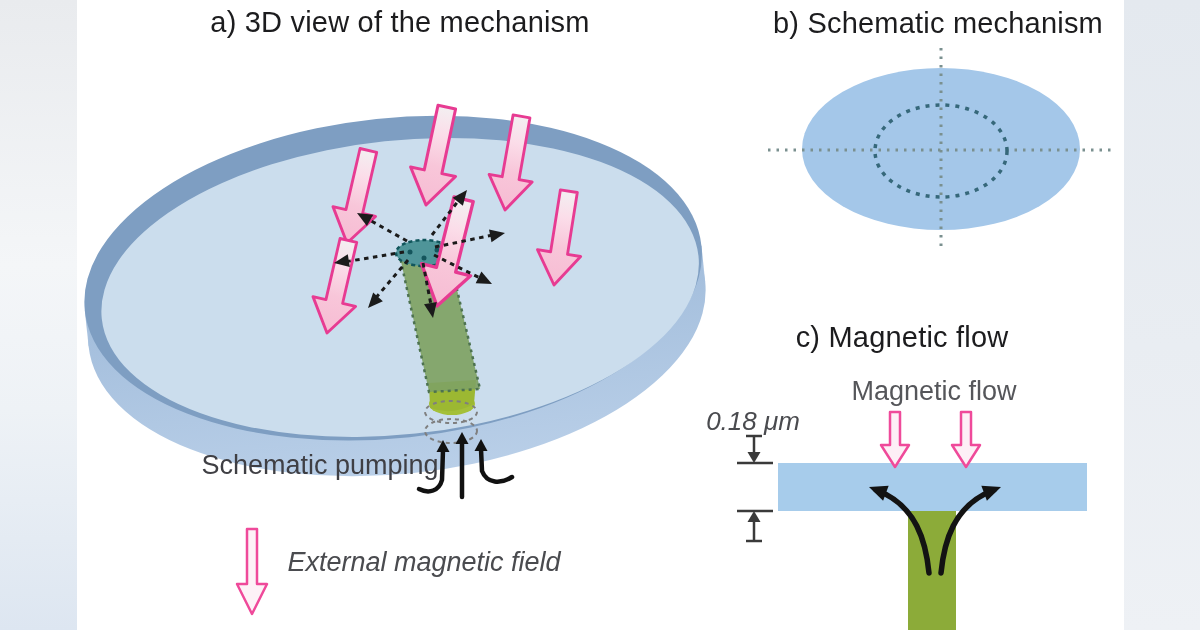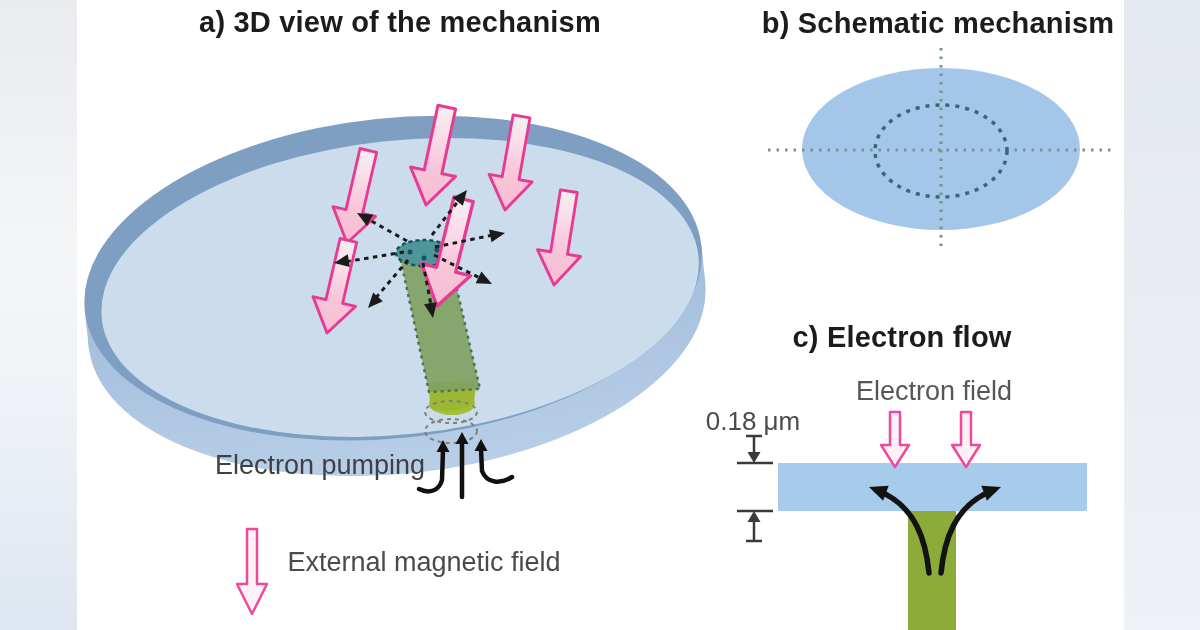--- a/index.html
+++ b/index.html
@@ -8,23 +8,23 @@
     background:#ffffff;
     font-family:"Liberation Sans","DejaVu Sans",sans-serif;
   }
   .band{position:absolute;top:0;height:630px;}
   .band-left{left:0;width:77px;
     background:linear-gradient(180deg,#e9ebee 0%,#f4f6f8 42%,#eef2f6 65%,#dde6f1 100%);}
   .band-right{left:1124px;width:76px;
     background:linear-gradient(180deg,#e4e9ef 0%,#e9edf2 55%,#eef1f5 100%);}
   svg.canvas{position:absolute;left:0;top:0;}
   .lbl{position:absolute;transform:translate(-50%,-50%);white-space:nowrap;}
-  .title{font-weight:bold;color:#1c1c1e;font-size:29px;letter-spacing:0.2px;}
+  .title{font-weight:normal;color:#1c1c1e;font-size:29px;letter-spacing:0.2px;}
   .sub{color:#55565a;font-size:27px;}
-  .sub-sm{color:#4a4b4f;font-size:26px;}
+  .sub-sm{color:#4a4b4f;font-size:26px;font-style:italic;}
 </style>
 </head>
 <body>
 
 <div class="band band-left"></div>
 <div class="band band-right"></div>
 
 <svg class="canvas" width="1200" height="630" viewBox="0 0 1200 630">
   <defs>
     <linearGradient id="pinkBody" x1="0" y1="0" x2="0" y2="1">
@@ -153,21 +153,21 @@
       <path d="M 754,463 L 747.5,452 L 760.5,452 Z"></path>
       <path d="M 754,511 L 747.5,522 L 760.5,522 Z"></path>
     </g>
   </g>
 </svg>
 
 <div class="lbl title" style="left:400px;top:22px">a) 3D view of the mechanism</div>
 
 <div class="lbl title" style="left:938px;top:23px">b) Schematic mechanism</div>
 
-<div class="lbl title" style="left:902px;top:337px">c) Electron flow</div>
+<div class="lbl title" style="left:902px;top:337px">c) Magnetic flow</div>
 
-<div class="lbl sub" style="left:934px;top:391px">Electron field</div>
+<div class="lbl sub" style="left:934px;top:391px">Magnetic flow</div>
 
 <div class="lbl sub-sm" style="left:753px;top:421px">0.18 μm</div>
 
-<div class="lbl sub" style="left:320px;top:465px;color:#3f3f44">Electron pumping</div>
+<div class="lbl sub" style="left:320px;top:465px;color:#3f3f44">Schematic pumping</div>
 
 <div class="lbl sub-sm" style="left:424px;top:562px;font-size:27px">External magnetic field</div>
 
 </body></html>

